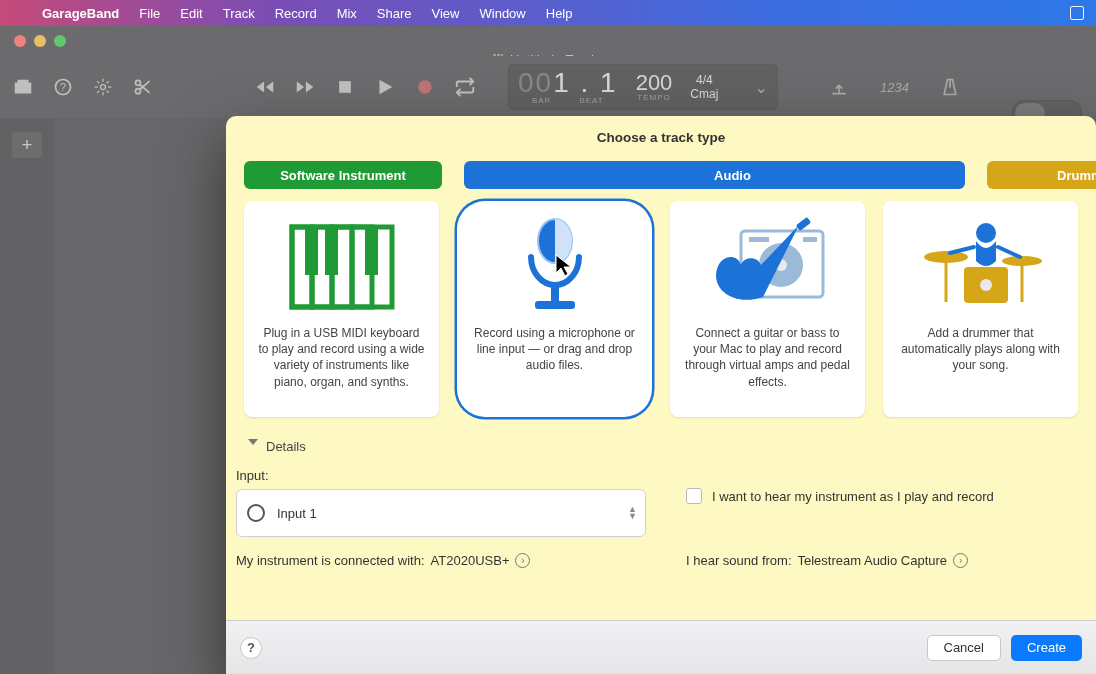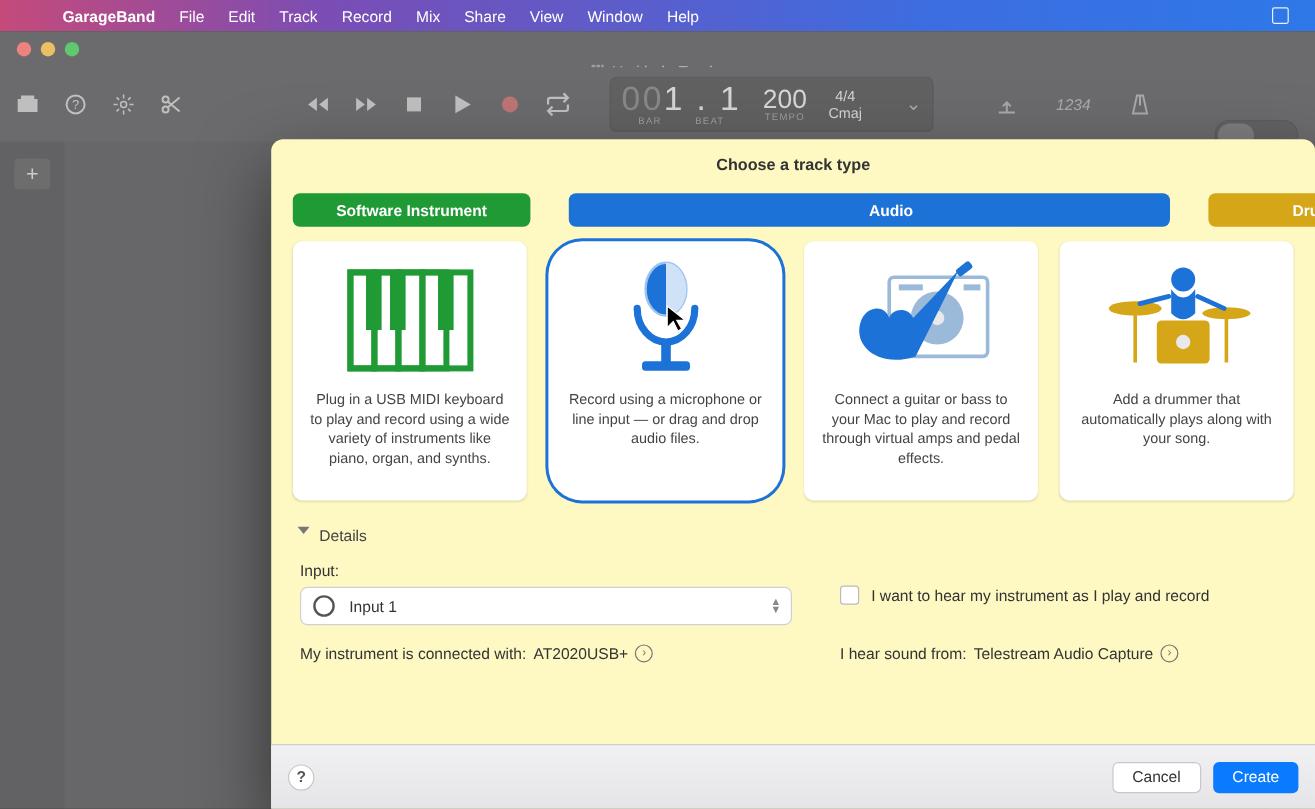--- a/index.html
+++ b/index.html
@@ -3,21 +3,21 @@
 <meta charset="utf-8">
 <style>
   * { box-sizing: border-box; margin: 0; padding: 0; }
   html,body { width:1096px; height:674px; font-family: -apple-system, "Helvetica Neue", Arial, sans-serif; overflow:hidden;}
   body { background:#555; }
 
   
   .menubar {
     height:26px; width:100%;
     background:linear-gradient(to right,#c54a7a 0%,#7a4db5 25%,#3d6de0 70%,#2e78e8 100%);
-    display:flex; align-items:center; padding:0 22px;
+    display:flex; align-items:center; padding:0 12px;
     color:white; font-size:13px;
   }
   .menubar .apple { width:20px; text-align:center; }
   .menubar .mi { padding:0 10px; cursor:default; }
   .menubar .app { font-weight:700; }
   .menubar .spacer { flex:1; }
   .menubar .corner { width:14px;height:14px;border:1.5px solid rgba(255,255,255,.9);border-radius:2px;}
 
   
   .winwrap { position:relative; width:1096px; height:648px; background:#3a3a3c;}
@@ -63,45 +63,45 @@
   
   .sheet {
     position:absolute; left:226px; top:90px; width:870px; height:558px;
     background:#fef9c3; border-radius:10px 10px 0 0;
     box-shadow:0 25px 60px rgba(0,0,0,.5);
     z-index:20;
     display:flex; flex-direction:column;
     font-size:13px; color:#333;
   }
   .sheet-title { text-align:center; font-weight:600; padding:14px 0 16px; font-size:13.5px;}
-  .tabs { display:flex; gap:32px; padding:0 18px;}
+  .tabs { display:flex; gap:22px; padding:0 18px;}
   .tab { flex:0 0 auto; height:28px; border-radius:6px; display:flex;align-items:center;justify-content:center;
          font-weight:600; font-size:13px; color:white; }
   .tab.green { width:198px; background:#1f9a34;}
   .tab.blue  { width:501px; background:#1c72d6;padding-left:36px;}
   .tab.gold  { width:198px; background:#d5a617;}
 
   .cards { display:flex; gap:18px; padding:12px 18px 0;}
   .card {
     background:white; border-radius:8px; width:198px; height:216px;
     box-shadow:0 1px 2px rgba(0,0,0,.12);
     display:flex; flex-direction:column; align-items:center;
     padding:12px 10px; text-align:center;
   }
   .card.sel { box-shadow:0 0 0 2.5px #1c72d6;border-radius:28px;}
   .card .ico { height:108px; display:flex;align-items:center;justify-content:center;}
   .card .desc { font-size:12px; color:#444; line-height:1.35; padding:4px 4px 0;}
 
   .details-row { display:flex; align-items:flex-start; gap:8px; padding:22px 22px 6px; color:#444;}
   .disc { width:0;height:0;border-left:5px solid transparent;border-right:5px solid transparent;border-top:6px solid #777;}
 
-  .formarea { padding:8px 24px 0; display:grid; grid-template-columns: 410px 1fr; column-gap:40px; row-gap:16px; align-items:start;}
+  .formarea { padding:8px 10px 0; display:grid; grid-template-columns: 410px 1fr; column-gap:40px; row-gap:16px; align-items:start;}
   .lbl2 { font-size:13px; color:#333; margin-bottom:6px;}
   .selectbox {
-    height:32px; background:white; border:1px solid #d0d0d4; border-radius:6px;
+    height:48px; background:white; border:1px solid #d0d0d4; border-radius:6px;
     display:flex; align-items:center; padding:0 10px; gap:12px; position:relative;
   }
   .selectbox .ring { width:18px;height:18px;border:2px solid #555;border-radius:50%;}
   .selectbox .stepper { position:absolute; right:8px; color:#888; font-size:9px; line-height:7px; text-align:center;}
   .chk { display:flex; align-items:center; gap:10px; margin-top:20px;}
   .chk .box { width:16px;height:16px;border:1px solid #bbb;border-radius:3px;background:white;}
   .connline { font-size:13px; color:#333; display:flex;align-items:center; gap:6px;}
   .goarrow { width:15px;height:15px;border:1.3px solid #777;border-radius:50%;display:inline-flex;align-items:center;justify-content:center;font-size:10px;color:#777;}
 
   .footer {

